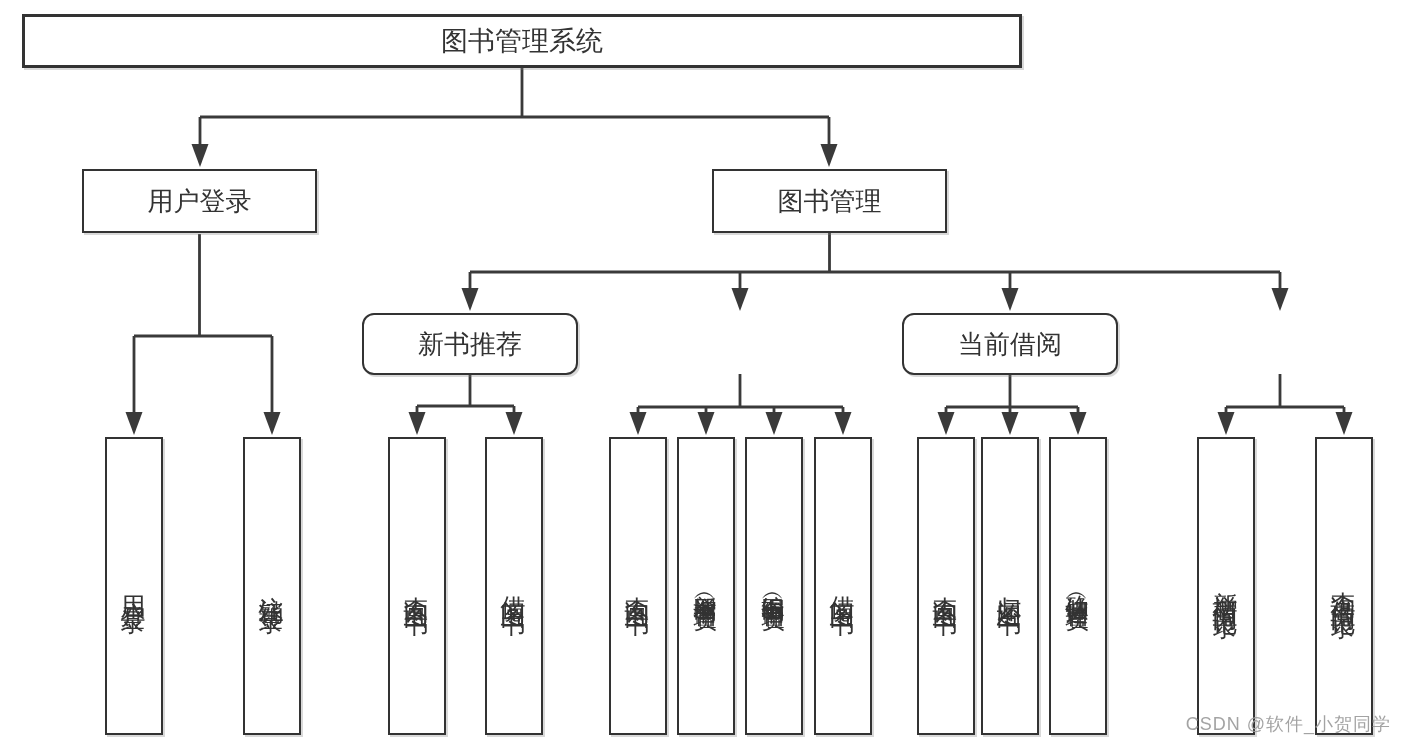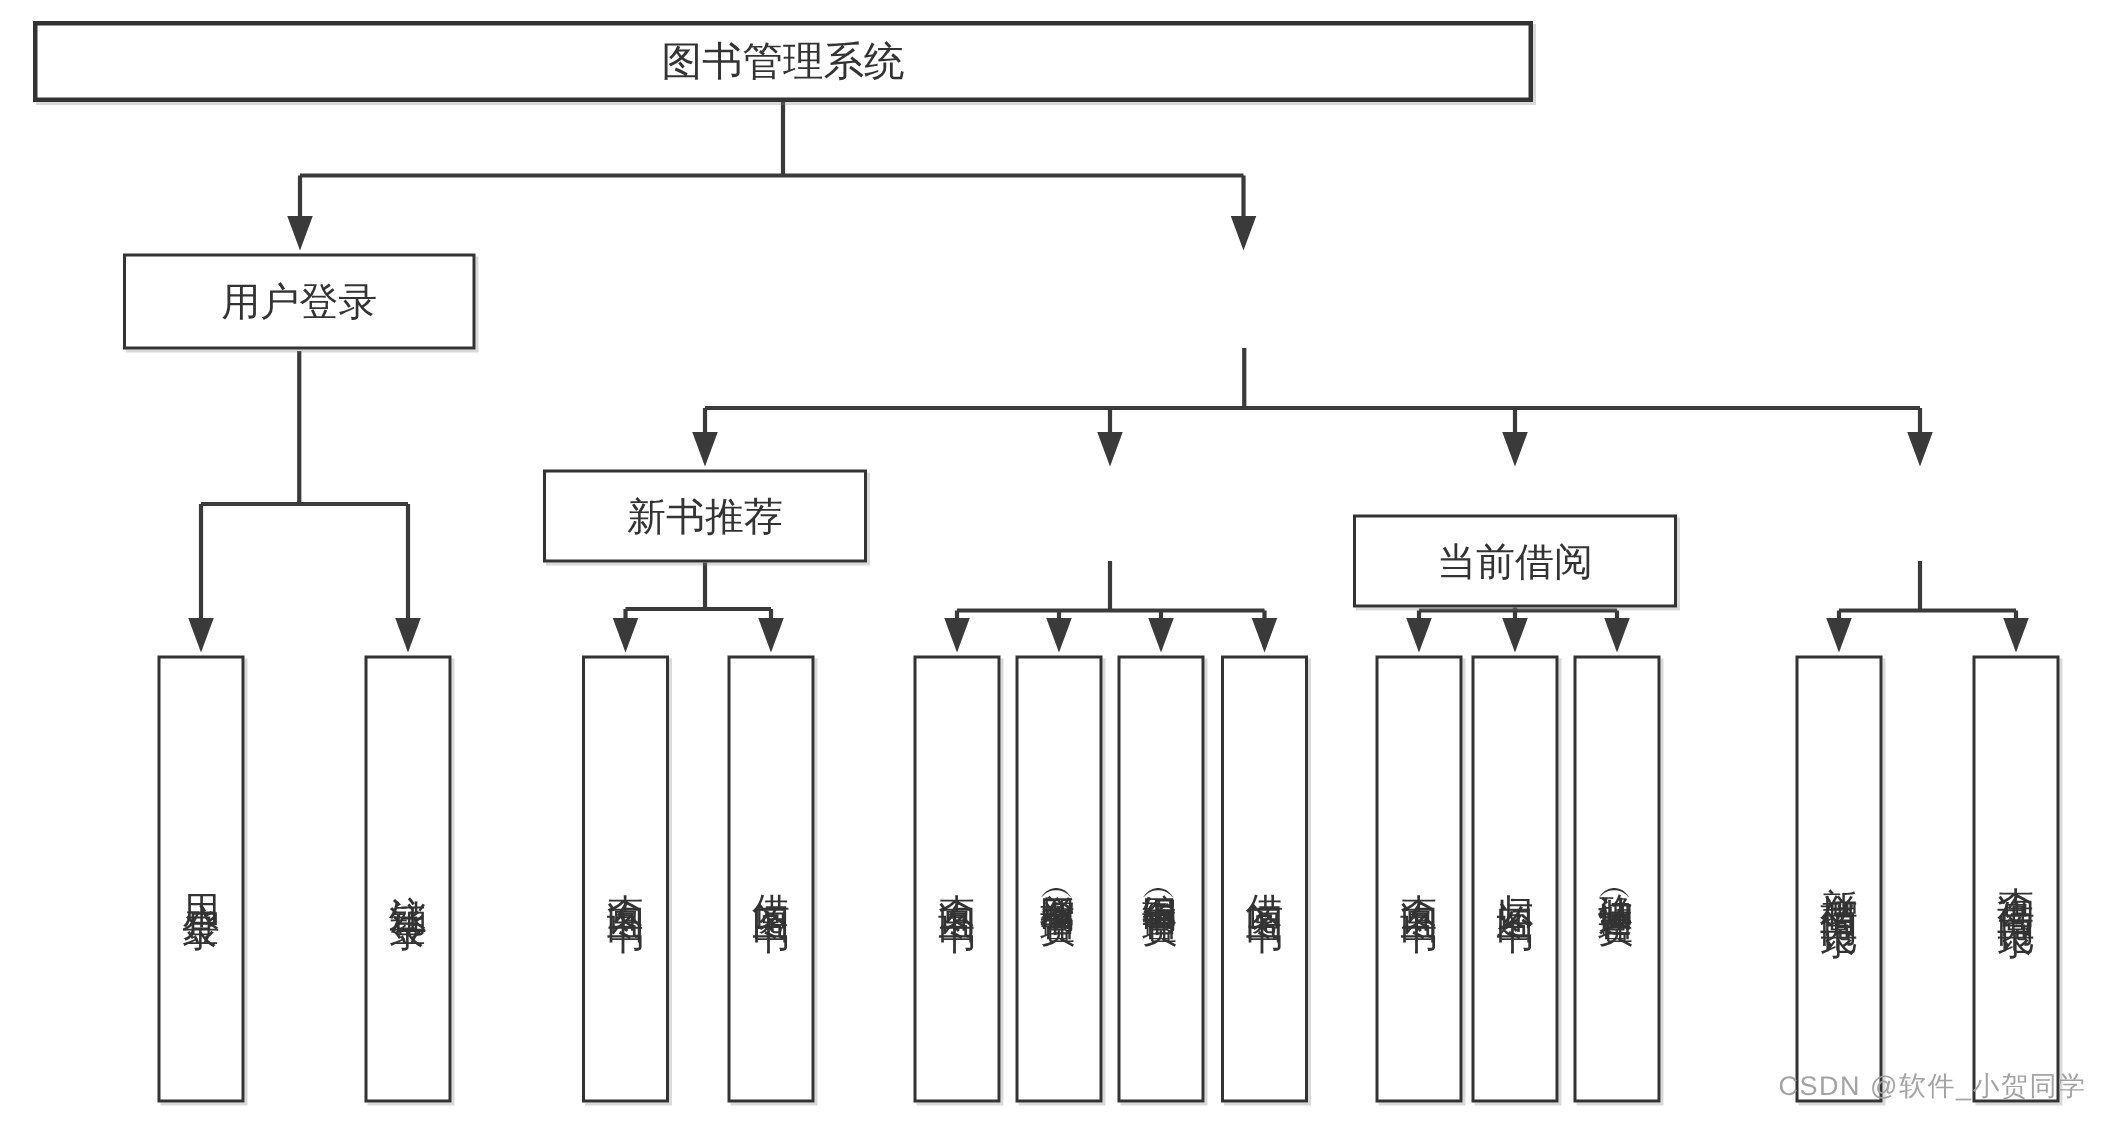--- a/index.html
+++ b/index.html
@@ -46,21 +46,21 @@
     left: 22px; top: 14px;
     width: 1000px; height: 54px;
     border-width: 3px;
     font-size: 27px;
   }
   .node.branch {
     height: 64px;
     font-size: 26px;
   }
   .node.b2 { top: 169px; width: 235px; }
-  .node.b3 { top: 313px; width: 216px; height: 62px; }
+  .node.b3 { top: 313px; width: 216px; height: 62px; border-radius: 12px; }
   .node.leaf {
     top: 437px;
     width: 58px;
     height: 298px;
     writing-mode: vertical-rl;
     text-orientation: mixed;
     font-size: 25px;
     letter-spacing: 5px;
   }
   .node.leaf.long {
@@ -126,25 +126,28 @@
     </g>
   </svg>
 
   <div class="node root">
     <span>图书管理系统</span>
   </div>
 
   <div class="node branch b2" style="left:82px;">
     <span>用户登录</span>
   </div>
+  <div class="node branch b2" style="left:712px;">
+    <span>图书管理</span>
+  </div>
 
   <div class="node branch b3" style="left:362px;">
     <span>新书推荐</span>
   </div>
-  <div class="node branch b3" style="left:902px;margin-top:30px;">
+  <div class="node branch b3" style="left:902px;">
     <span>当前借阅</span>
   </div>
 
   <div class="node leaf" style="left:105px;">
     <span>用户登录</span>
   </div>
   <div class="node leaf" style="left:243px;">
     <span>注销登录</span>
   </div>
   <div class="node leaf" style="left:388px;">

